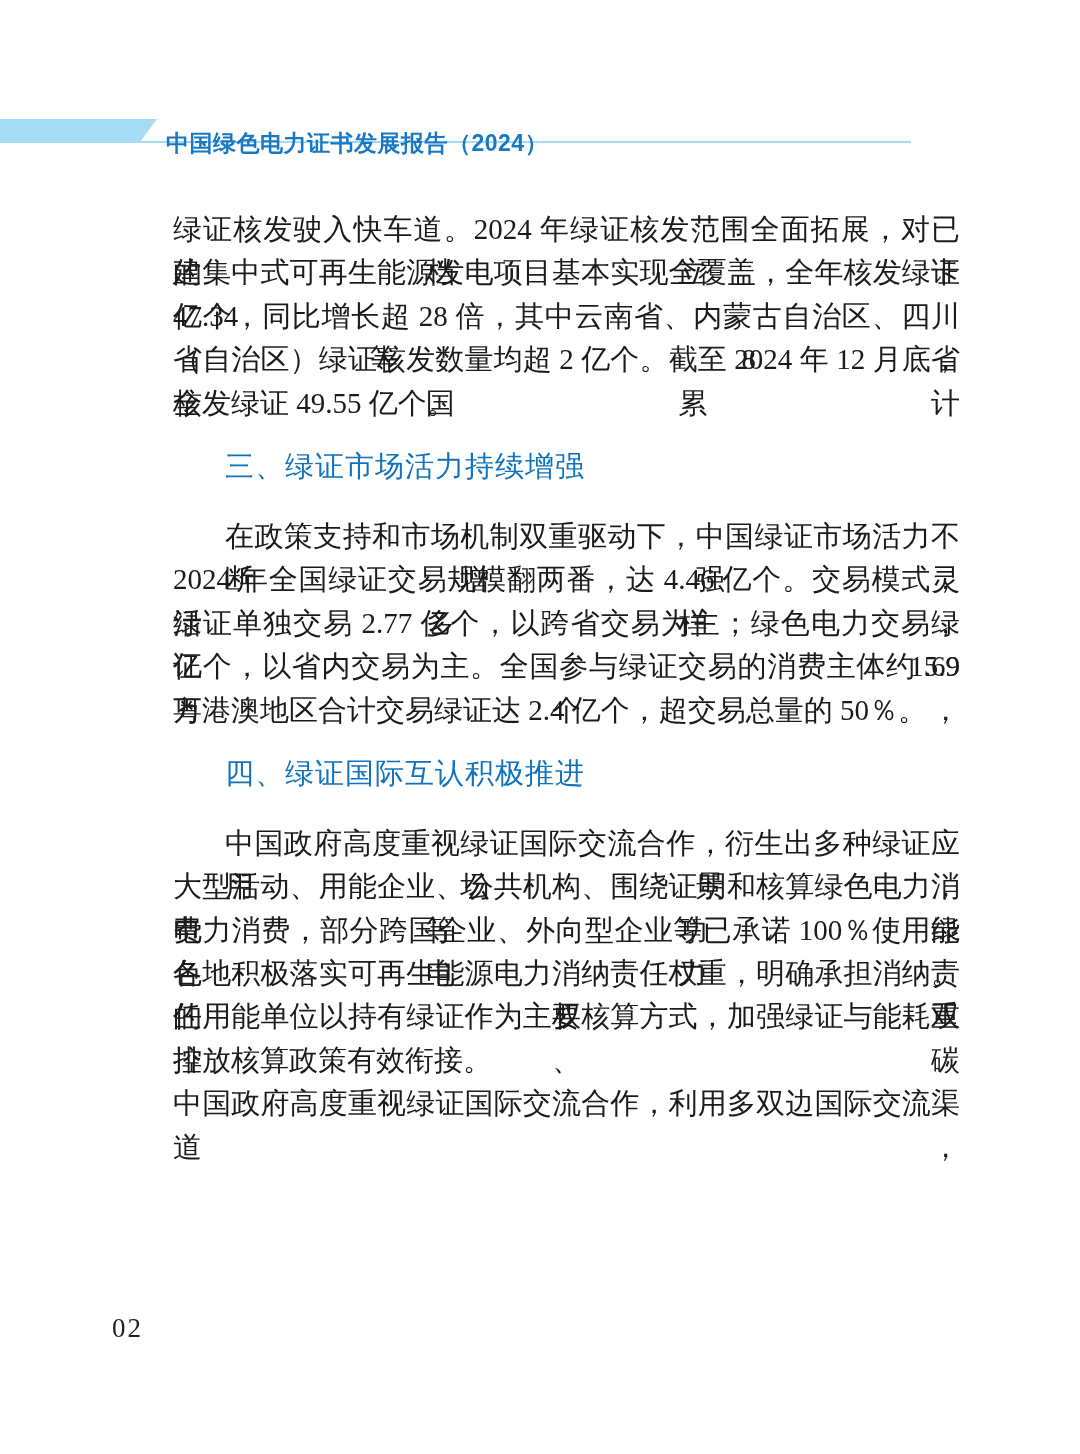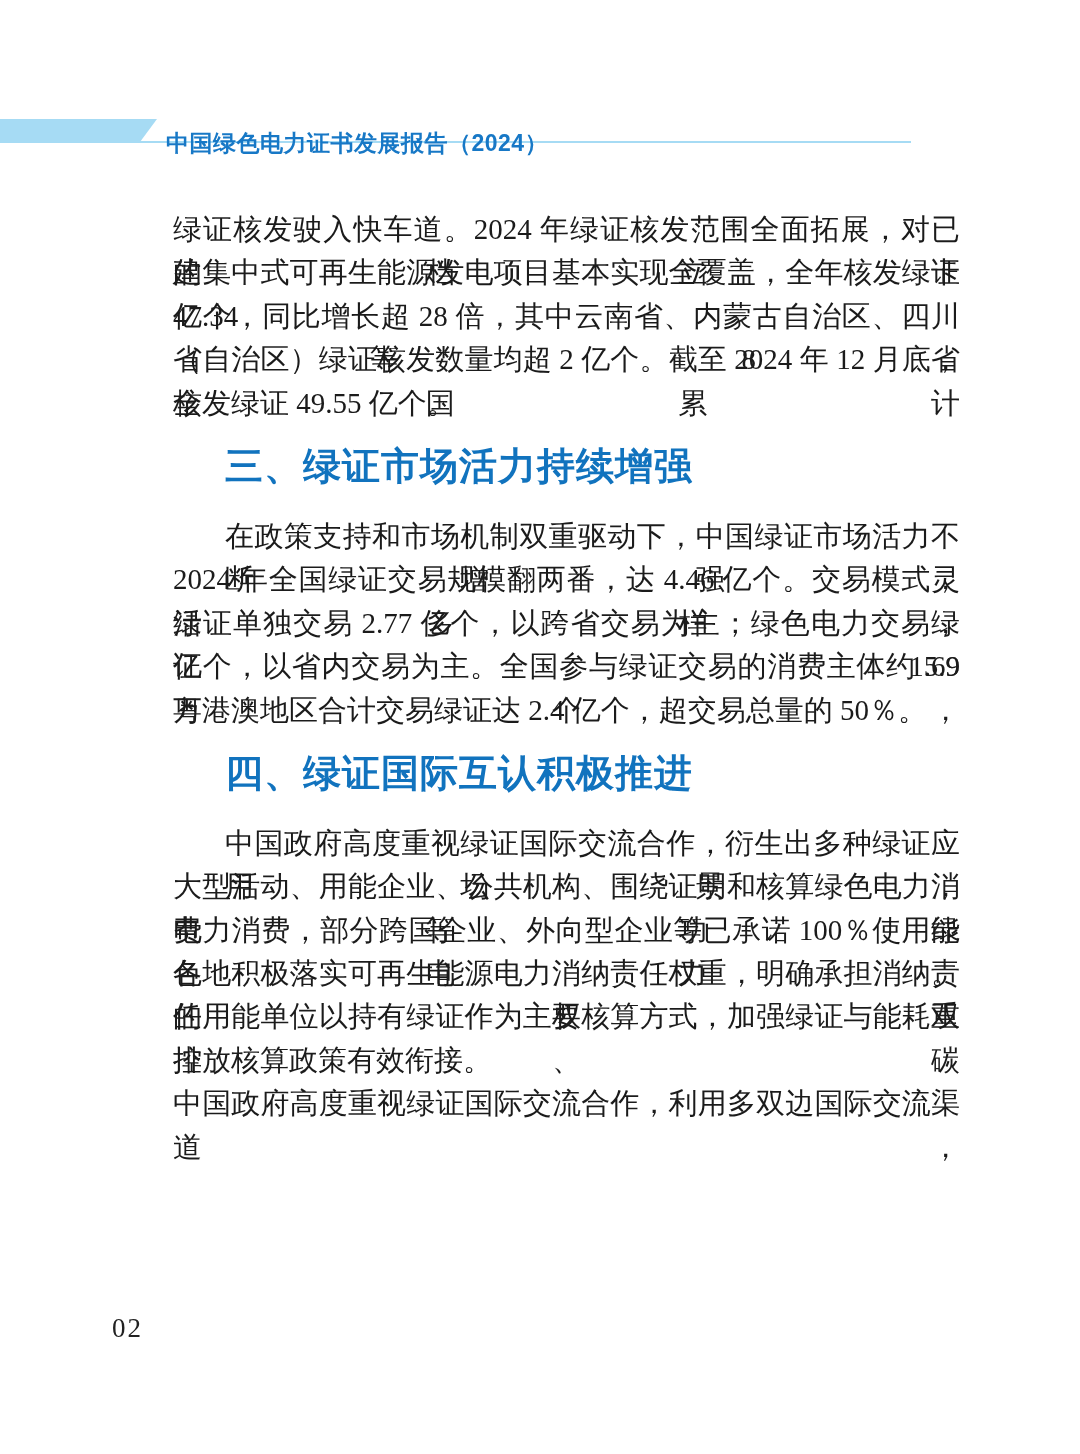--- a/index.html
+++ b/index.html
@@ -57,22 +57,22 @@
     line-height: 43.4px;
     height: 43.4px;
     text-align: justify;
     text-align-last: justify;
     white-space: normal;
   }
   .line.last { text-align-last: left; }
   .line.indent { padding-left: 52px; }
   .section-heading {
     font-family: "Liberation Sans", "DejaVu Sans", sans-serif;
-    font-weight: 700;
-    font-size: 38px;
+    font-weight: 400;
+    font-size: 29px;
     line-height: 32px;
     height: 32px;
     color: var(--heading_blue, #1173BE);
     margin: 25px 0 33px 52px;
     letter-spacing: 1px;
     white-space: nowrap;
   }
   
   .page-number {
     position: absolute;

